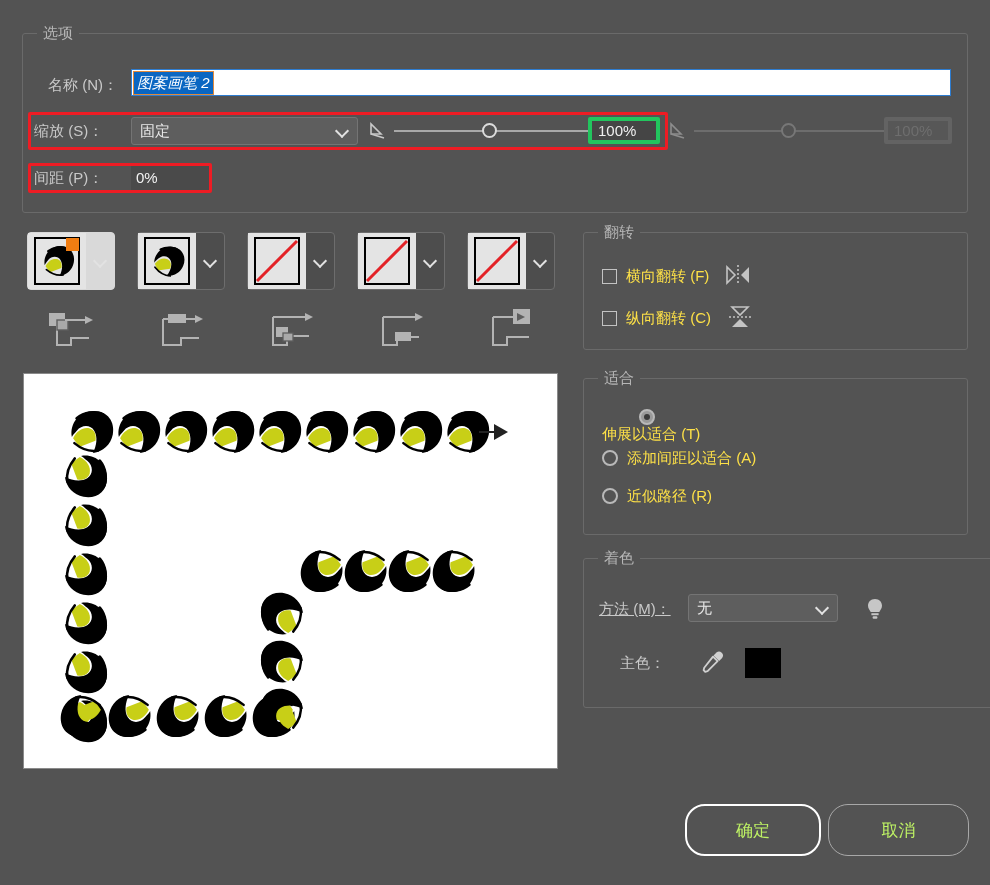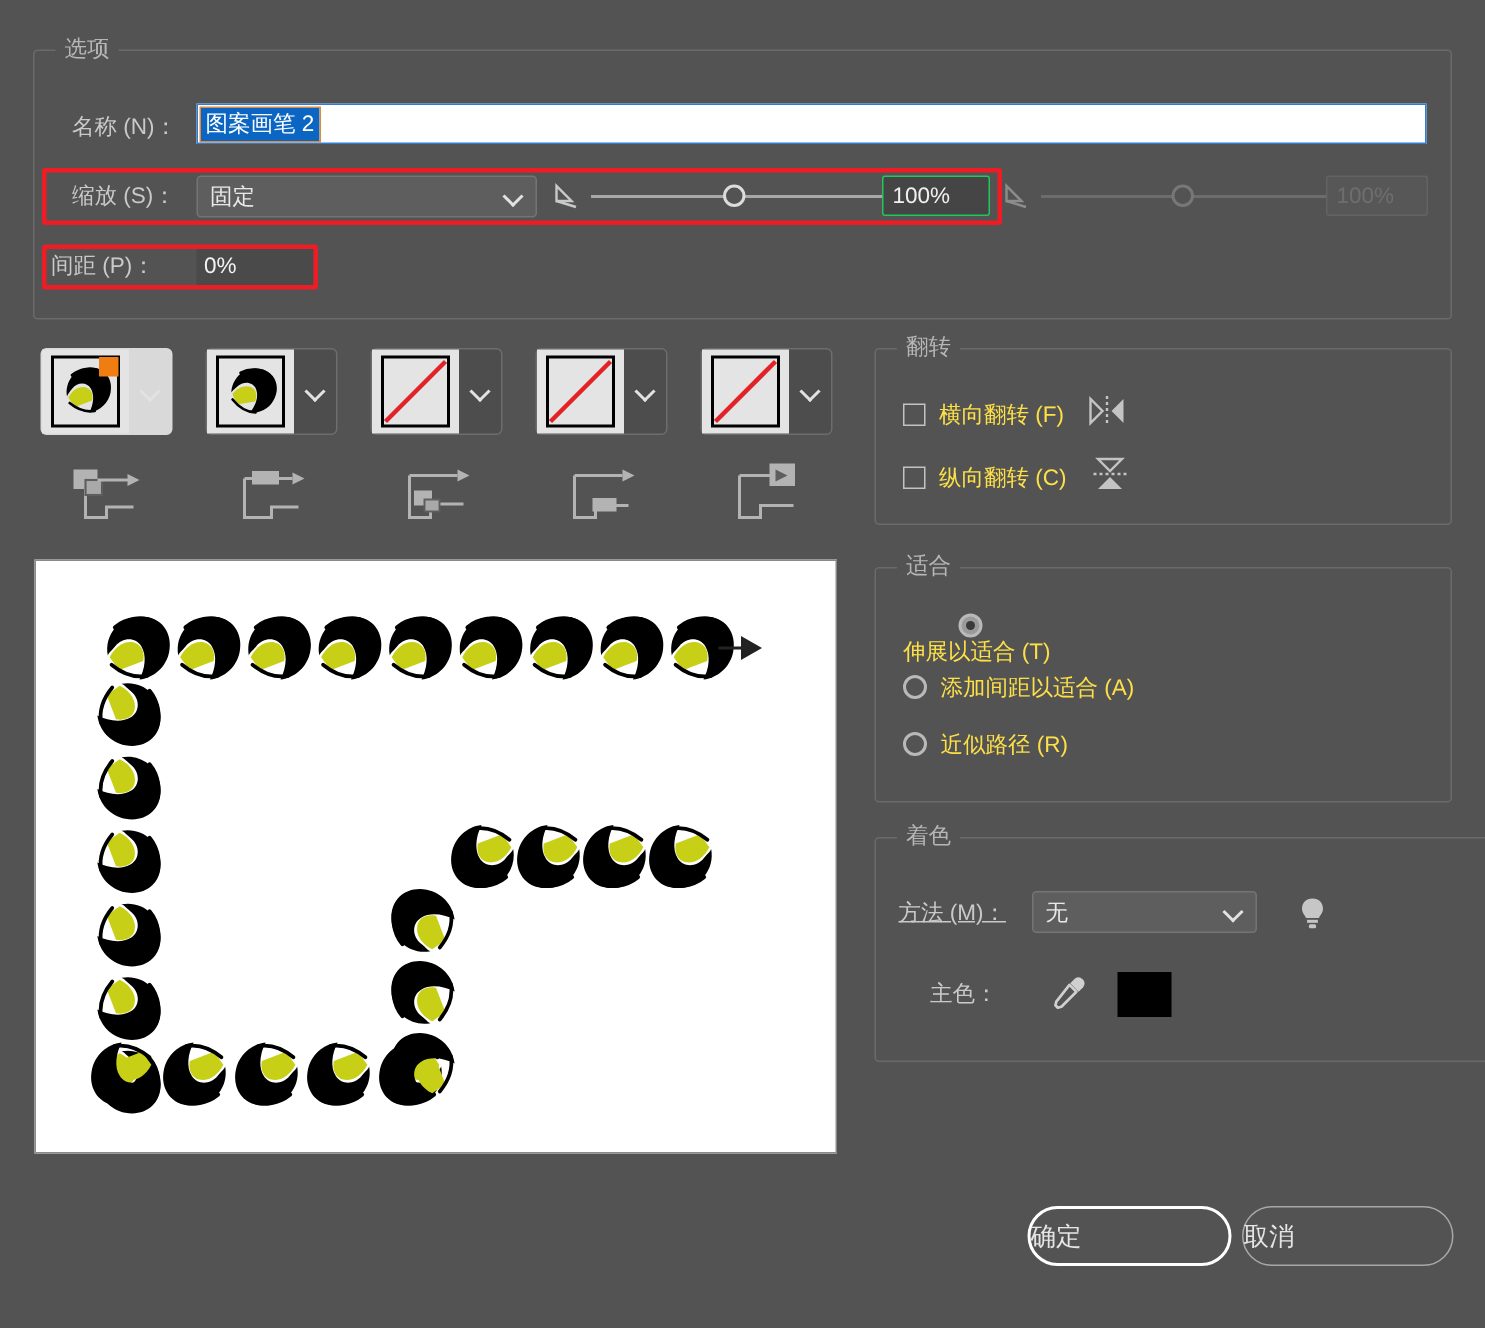--- a/index.html
+++ b/index.html
@@ -50,34 +50,35 @@
     display: flex; align-items: center;
   }
   #name-value {
     background: #0a66c2;
     color: #ffffff;
     font-size: 15px;
     padding: 1px 3px 2px 3px;
     line-height: 19px;
     white-space: nowrap;
     outline: 1px solid #e08a3c;
+    font-style: italic;
   }
 
   
   .redbox {
     position: absolute;
     border: 3px solid #ee1c24;
     pointer-events: none;
     border-radius: 2px;
   }
   #redbox-scale  { left: 28px;  top: 112px; width: 640px; height: 38px; }
   #redbox-space  { left: 28px;  top: 163px; width: 184px; height: 30px; }
 
   
-  #scale-label { left: 48px; top: 121px; }
+  #scale-label { left: 34px; top: 121px; }
   .select {
     position: absolute;
     background: #5e5e5e;
     border: 1px solid #747474;
     border-radius: 3px;
     height: 28px;
     display: flex; align-items: center;
     padding: 0 8px;
     color: #e8e8e8;
     font-size: 15px;
@@ -117,21 +118,21 @@
     width: 15px; height: 15px;
     border: 2px solid #dcdcdc;
     border-radius: 50%;
     background: #535353;
   }
   .slider-knob.dim { border-color: #777777; }
 
   .numfield {
     position: absolute;
     background: #454545;
-    border: 1px solid #22c55e;
+    border: 4px solid #22c55e;
     border-radius: 2px;
     height: 27px;
     display: flex; align-items: center;
     justify-content: flex-start;
     padding: 0 6px;
     color: #f0f0f0;
     font-size: 15px;
   }
   #scale-value { left: 588px; top: 117px; width: 72px; }
   #scale-value2 {
@@ -253,24 +254,24 @@
   #eyedropper { position: absolute; left: 696px; top: 648px; }
   #color-swatch {
     position: absolute; left: 745px; top: 648px;
     width: 36px; height: 30px;
     background: #000000;
   }
 
   
   .btn {
     position: absolute;
-    height: 40px;
+    height: 52px;
     border-radius: 20px;
-    display: flex; align-items: center; 
-    color: #e5e5e5;
+    display: flex; align-items: center; justify-content: center;
+    color: #bef264;
     font-size: 17px;
     background: #535353;
   }
   #ok-button     { left: 685px; top: 804px; width: 136px; border: 2px solid #ffffff; }
   #cancel-button { left: 828px; top: 804px; width: 141px; border: 1px solid #a8a8a8; }
 </style>
 </head>
 <body>
 
 <div class="group" id="options-group">

